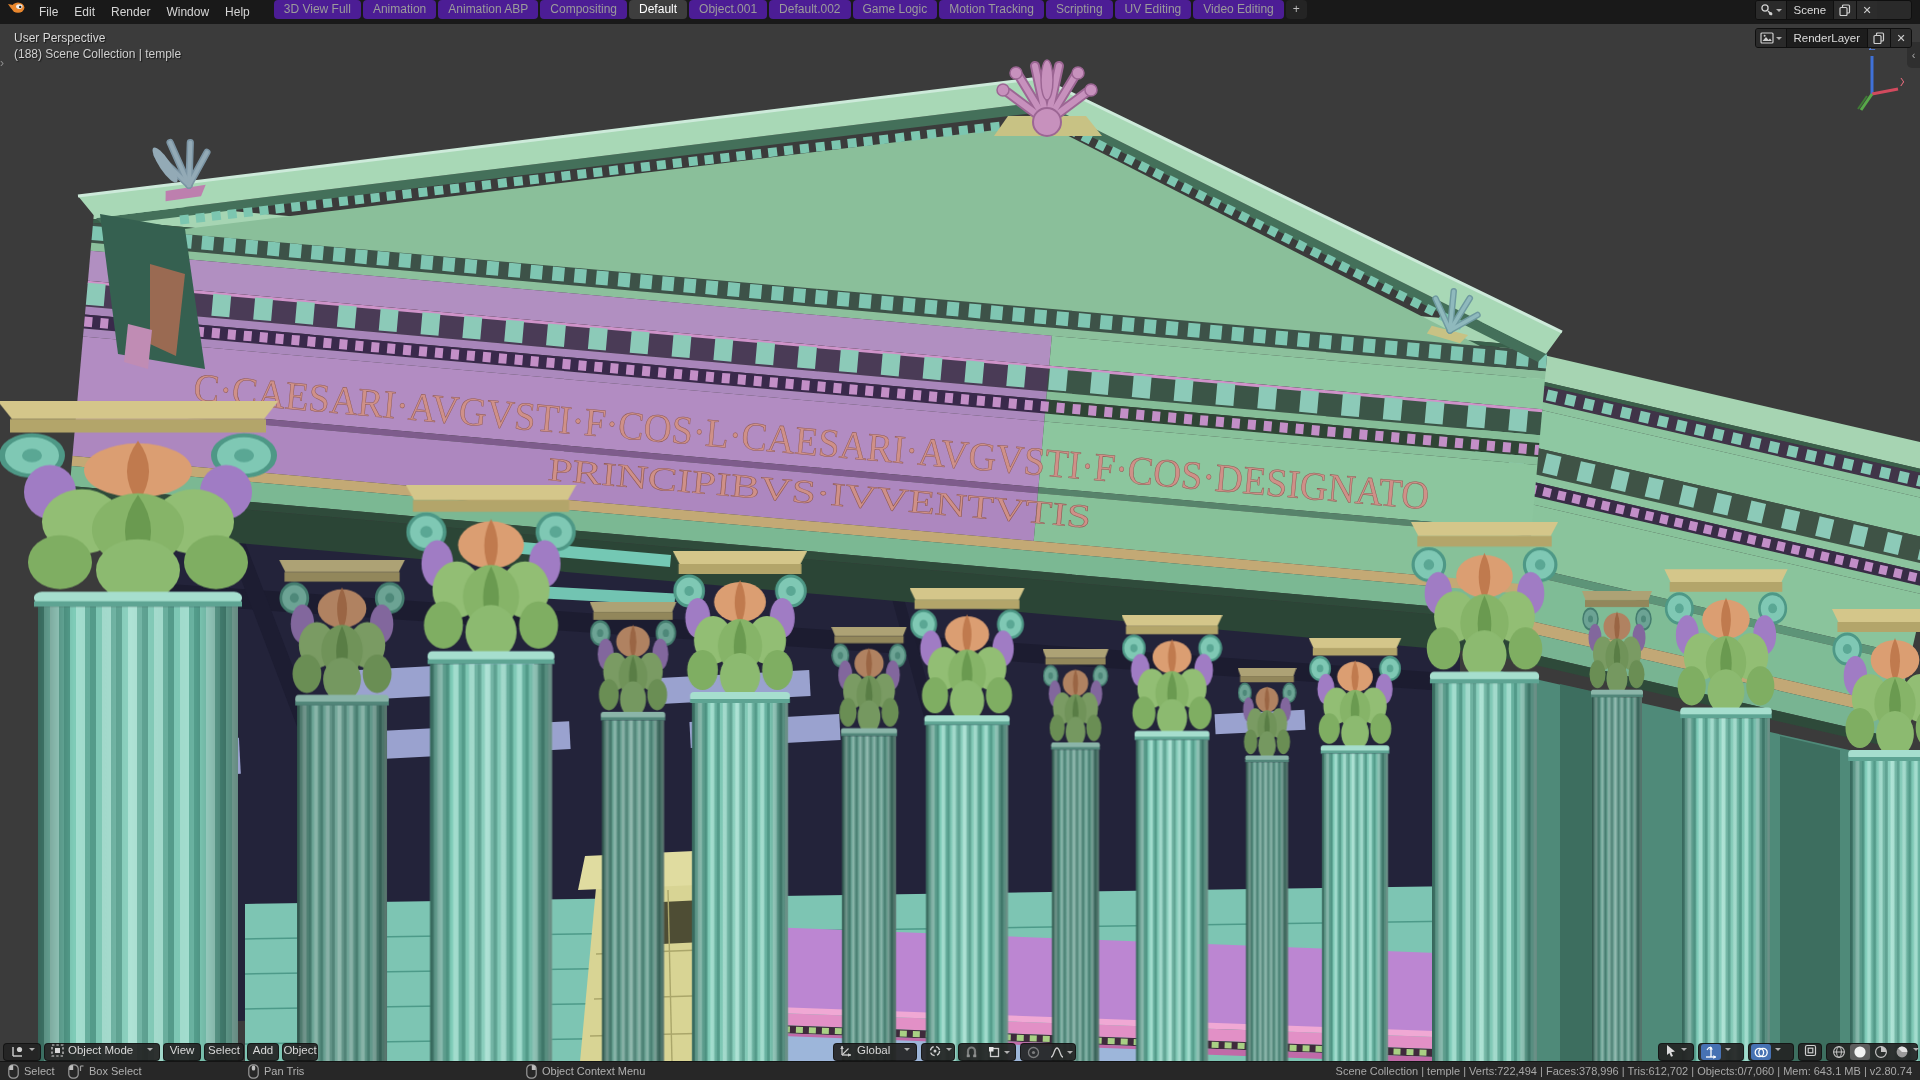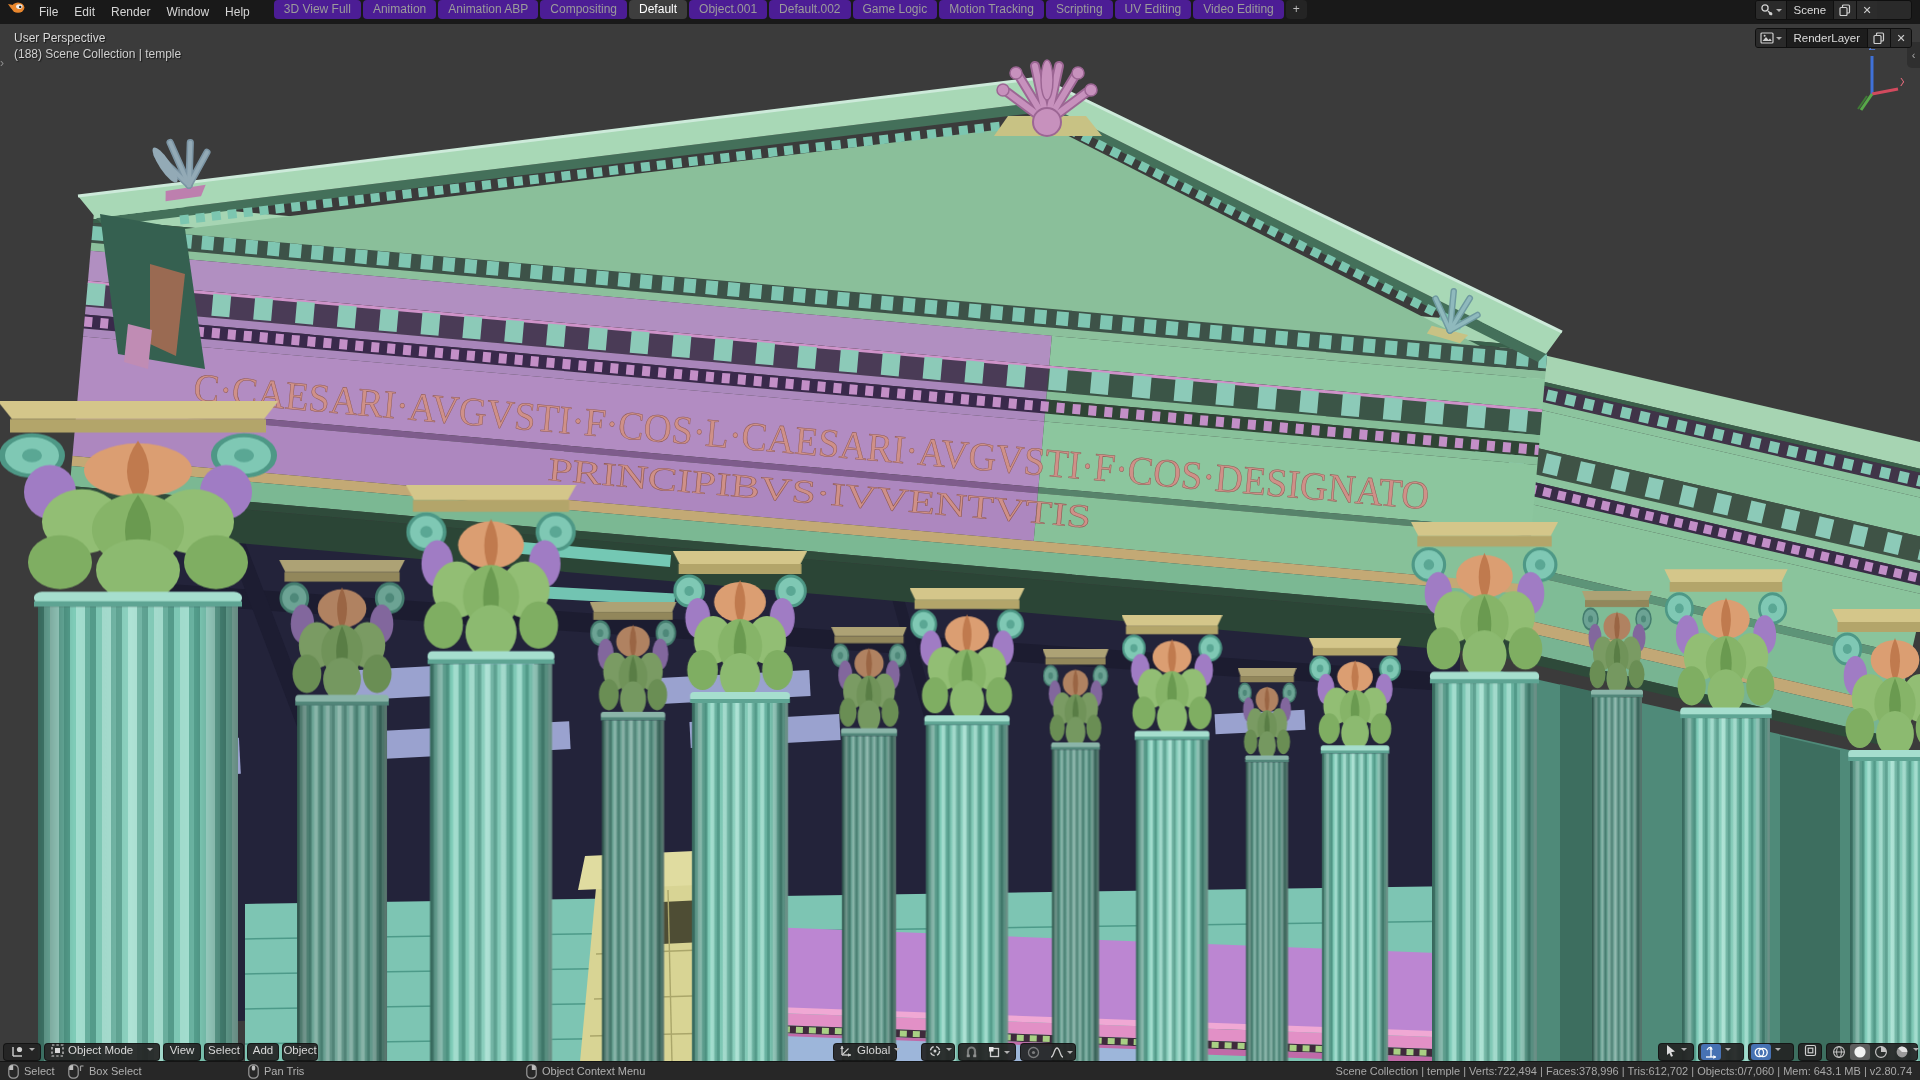--- a/index.html
+++ b/index.html
@@ -426,21 +426,21 @@
       <div class="vbtn center" style="left:204px;width:40px;">
         <span>Select</span>
       </div>
       <div class="vbtn center" style="left:247px;width:32px;">
         <span>Add</span>
       </div>
       <div class="vbtn center" style="left:282px;width:36px;">
         <span>Object</span>
       </div>
 
-      <div class="vbtn" style="left:833px;width:64px;">
+      <div class="vbtn" style="left:833px;width:84px;">
         <svg class="ic" width="13" height="13" viewBox="0 0 13 13">
           <line x1="2" y1="11" x2="2" y2="2" stroke="#cfcfcf" stroke-width="1.3"></line>
           <line x1="2" y1="11" x2="11" y2="11" stroke="#cfcfcf" stroke-width="1.3"></line>
           <path d="M2,2 l-1.8,3 h3.6 z" fill="#cfcfcf"></path>
           <path d="M11,11 l-3,-1.8 v3.6 z" fill="#cfcfcf"></path>
           <line x1="2" y1="11" x2="8.5" y2="4.5" stroke="#cfcfcf" stroke-width="1.1"></line>
         </svg>
         <span>Global</span>
         <span class="chev" style="margin-left:auto"></span>
       </div>

